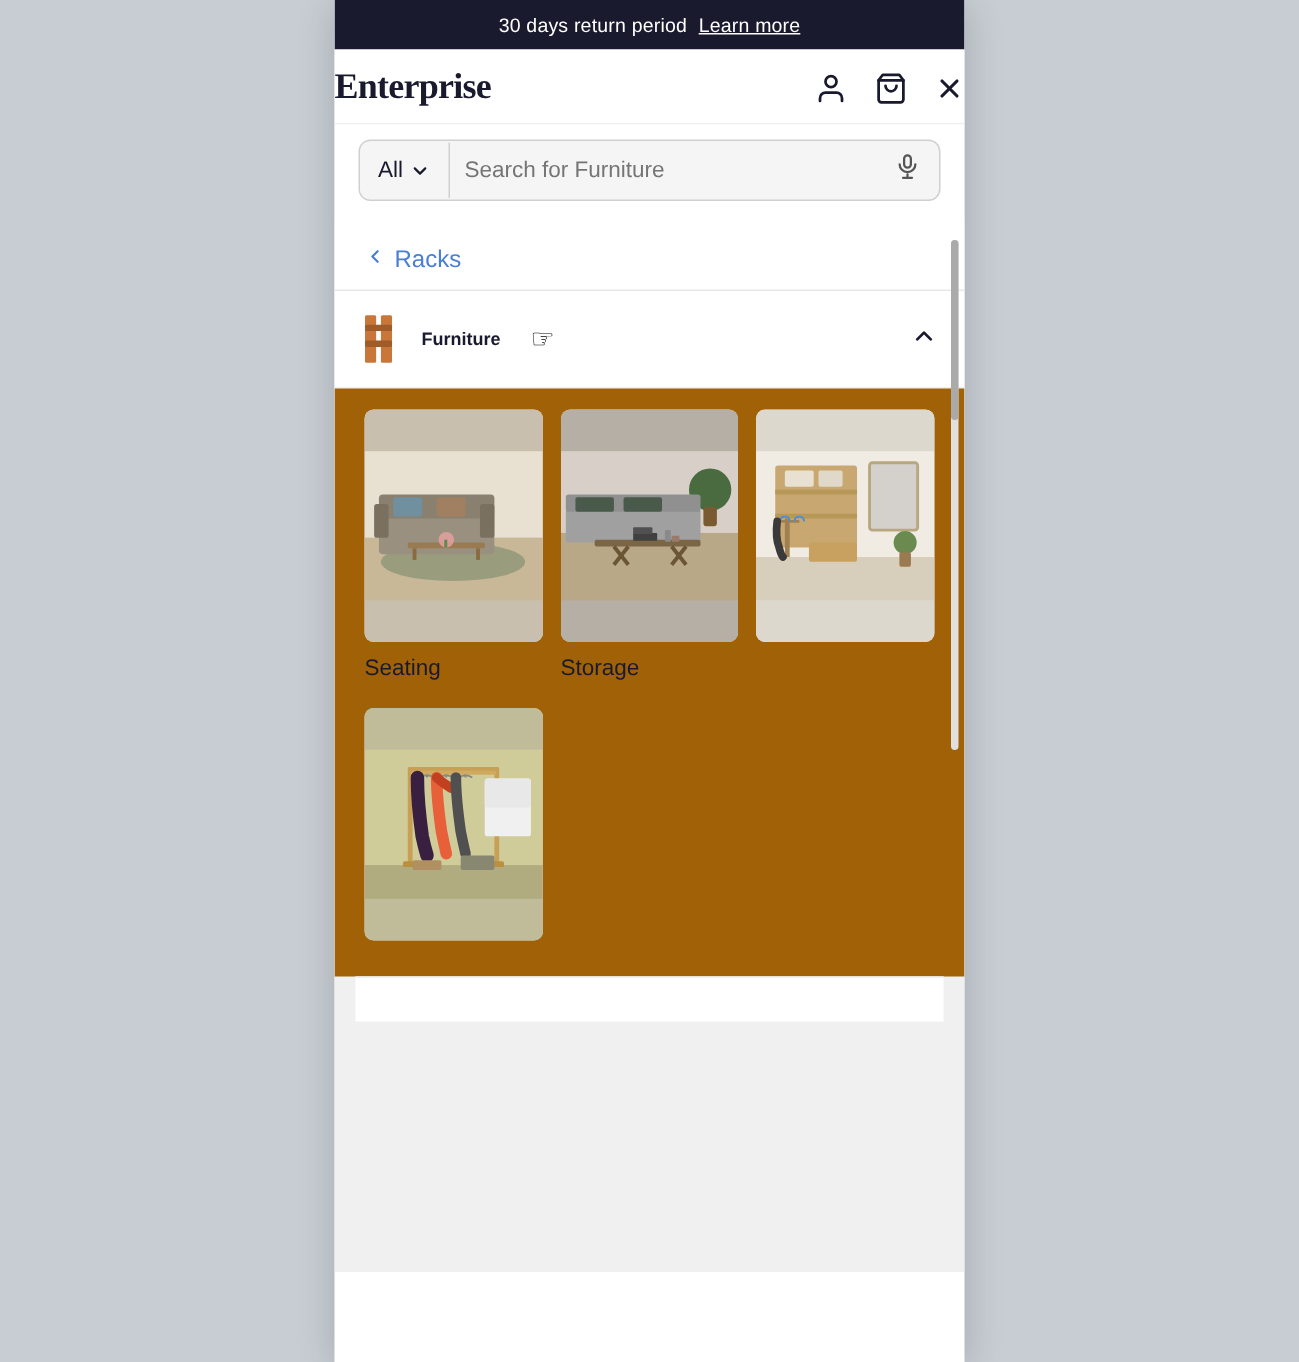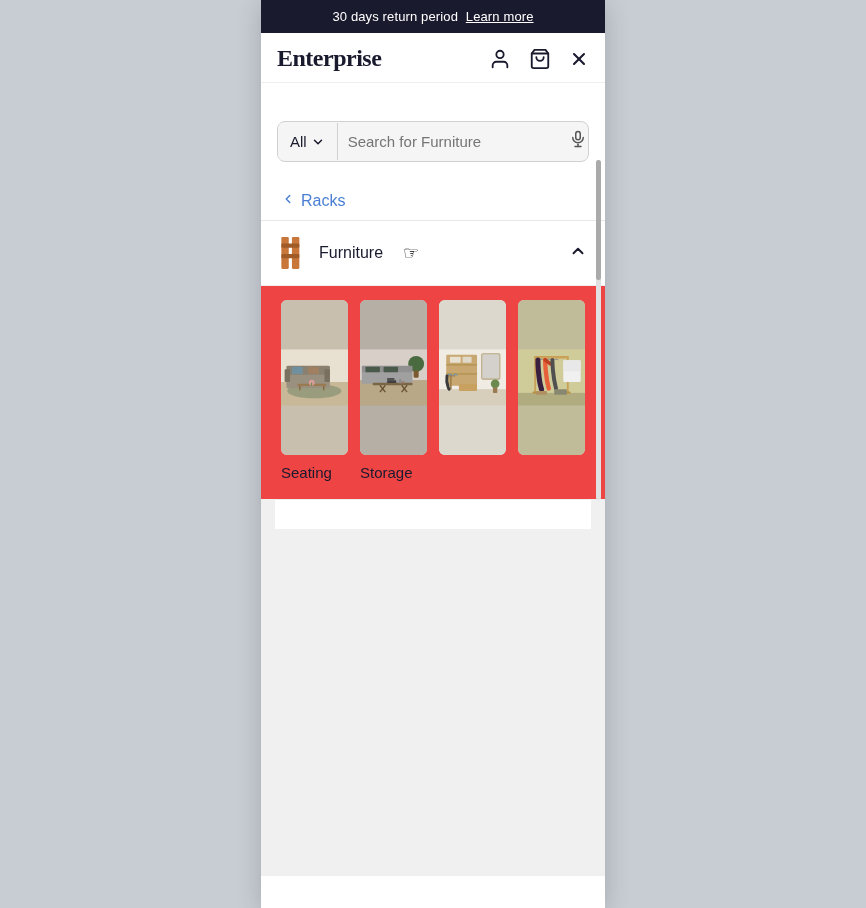--- a/index.html
+++ b/index.html
@@ -5,21 +5,21 @@
     * { box-sizing: border-box; margin: 0; padding: 0; }
     body {
       background: #c8cdd4;
       display: flex;
       justify-content: center;
       align-items: flex-start;
       min-height: 908px;
       font-family: -apple-system, BlinkMacSystemFont, 'Segoe UI', Arial, sans-serif;
     }
     .app-container {
-      width: 344px;
+      width: 420px;
       background: #fff;
       min-height: 908px;
       position: relative;
       overflow: hidden;
       box-shadow: 0 4px 24px rgba(0,0,0,0.18);
     }
 
     
     .banner {
       background: #1a1a2e;
@@ -31,21 +31,21 @@
     }
     .banner a {
       color: #fff;
       text-decoration: underline;
       margin-left: 4px;
     }
 
     
     .header {
       background: #fff;
-      padding: 12px 16px 10px;
+      padding: 12px 0 10px;
       display: flex;
       align-items: center;
       justify-content: space-between;
       border-bottom: 1px solid #eee;
     }
     .logo {
       font-size: 24px;
       font-weight: 800;
       color: #1a1a2e;
       letter-spacing: -0.5px;
@@ -69,21 +69,20 @@
       padding: 10px 16px 14px;
       background: #fff;
     }
     .search-bar {
       display: flex;
       align-items: center;
       border: 1.5px solid #d0d0d0;
       border-radius: 8px;
       overflow: hidden;
       background: #f5f5f5;
-      margin-top: 28px;
     }
     .search-category {
       display: flex;
       align-items: center;
       gap: 4px;
       padding: 10px 12px;
       font-size: 15px;
       font-weight: 500;
       color: #1a1a2e;
       border-right: 1.5px solid #d0d0d0;
@@ -161,35 +160,35 @@
       width: 28px;
       height: 36px;
       display: flex;
       align-items: center;
     }
     .furniture-icon svg {
       width: 28px;
       height: 36px;
     }
     .category-label {
-      font-size: 16px;
-      font-weight: 400;
+      font-size: 12px;
+      font-weight: 700;
       color: #1a1a2e;
     }
     .chevron-up {
       font-size: 18px;
       color: #1a1a2e;
     }
 
     
     .product-grid {
       display: grid;
-      grid-template-columns: 1fr 1fr 1fr 1fr;
+      grid-template-columns: 1fr 1fr 1fr;
       gap: 0;
-      background: #ef4444;
+      background: #a16207;
       padding: 14px 14px 0;
     }
     .product-card {
       padding: 0 6px 16px;
       cursor: pointer;
     }
     .product-image {
       width: 100%;
       height: 155px;
       border-radius: 6px;

